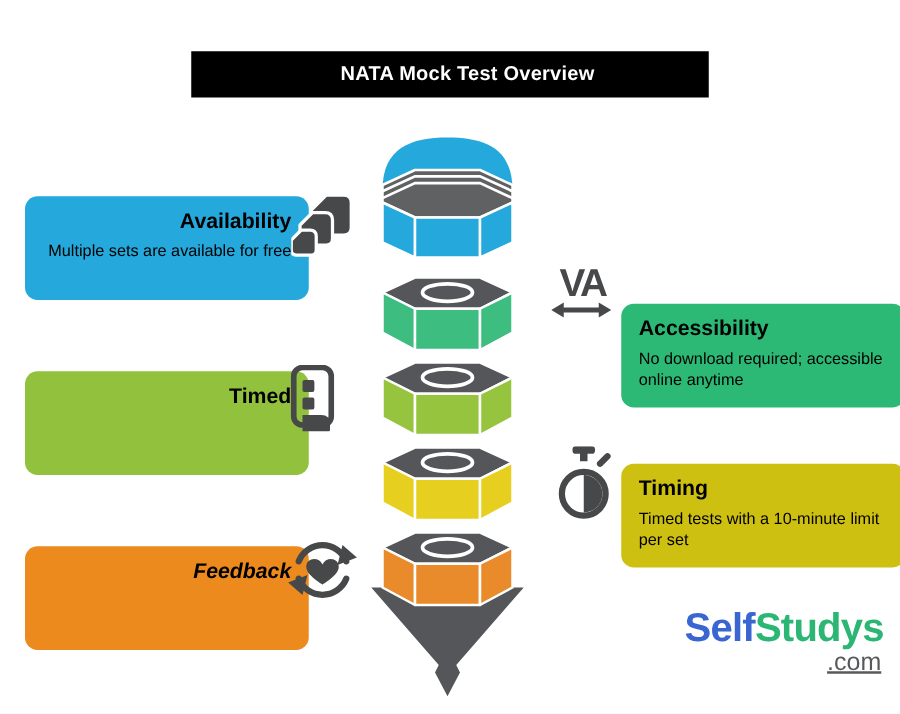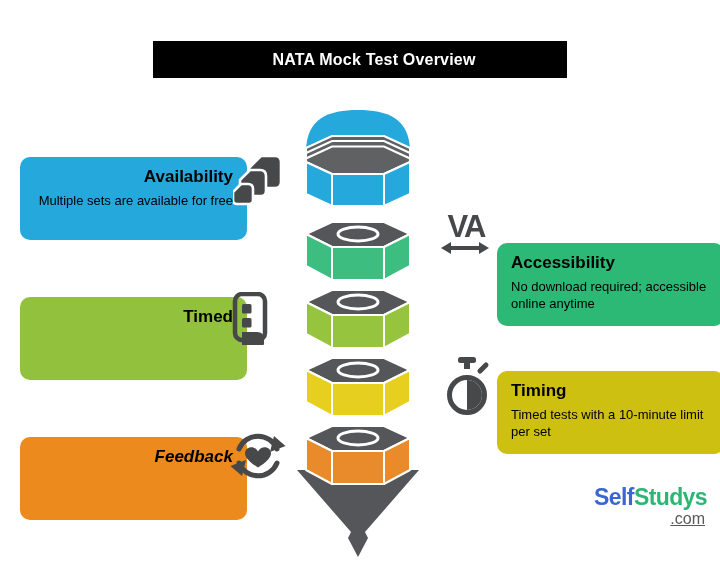--- a/index.html
+++ b/index.html
@@ -41,24 +41,24 @@
   .icon-stopwatch{ left:442px; top:357px; }
 
   .va-text {
     display:block; font-size:31px; font-weight:700; letter-spacing:-2px;
     color:var(--icon); line-height:0.95; font-family:"Liberation Sans", sans-serif;
   }
   .pencil { position:absolute; left:297px; top:108px; }
   .seam { stroke:#ffffff; stroke-width:2; stroke-linejoin:round; }
 
   .logo { position:absolute; top:486px; right:13px; text-align:right; line-height:1; }
-  .logo-main { font-size:23px; font-weight:800; letter-spacing:-0.6px; }
+  .logo-main { font-size:32px; font-weight:800; letter-spacing:-0.6px; }
   .logo-self   { color:var(--logo_blue); }
   .logo-studys { color:var(--logo_green); }
-  .logo-com  { font-size:16px; color:var(--com_gray); margin-top:2px; padding-right:2px;text-decoration:underline; }
+  .logo-com  { font-size:20px; color:var(--com_gray); margin-top:2px; padding-right:2px;text-decoration:underline; }
 </style>
 </head>
 <body>
 
 <div class="stage">
 
   <div class="title-bar">NATA Mock Test Overview</div>
 
   <div class="card left card-availability" style="background: rgb(37, 168, 219);">
     <div class="card-title">Availability</div>

